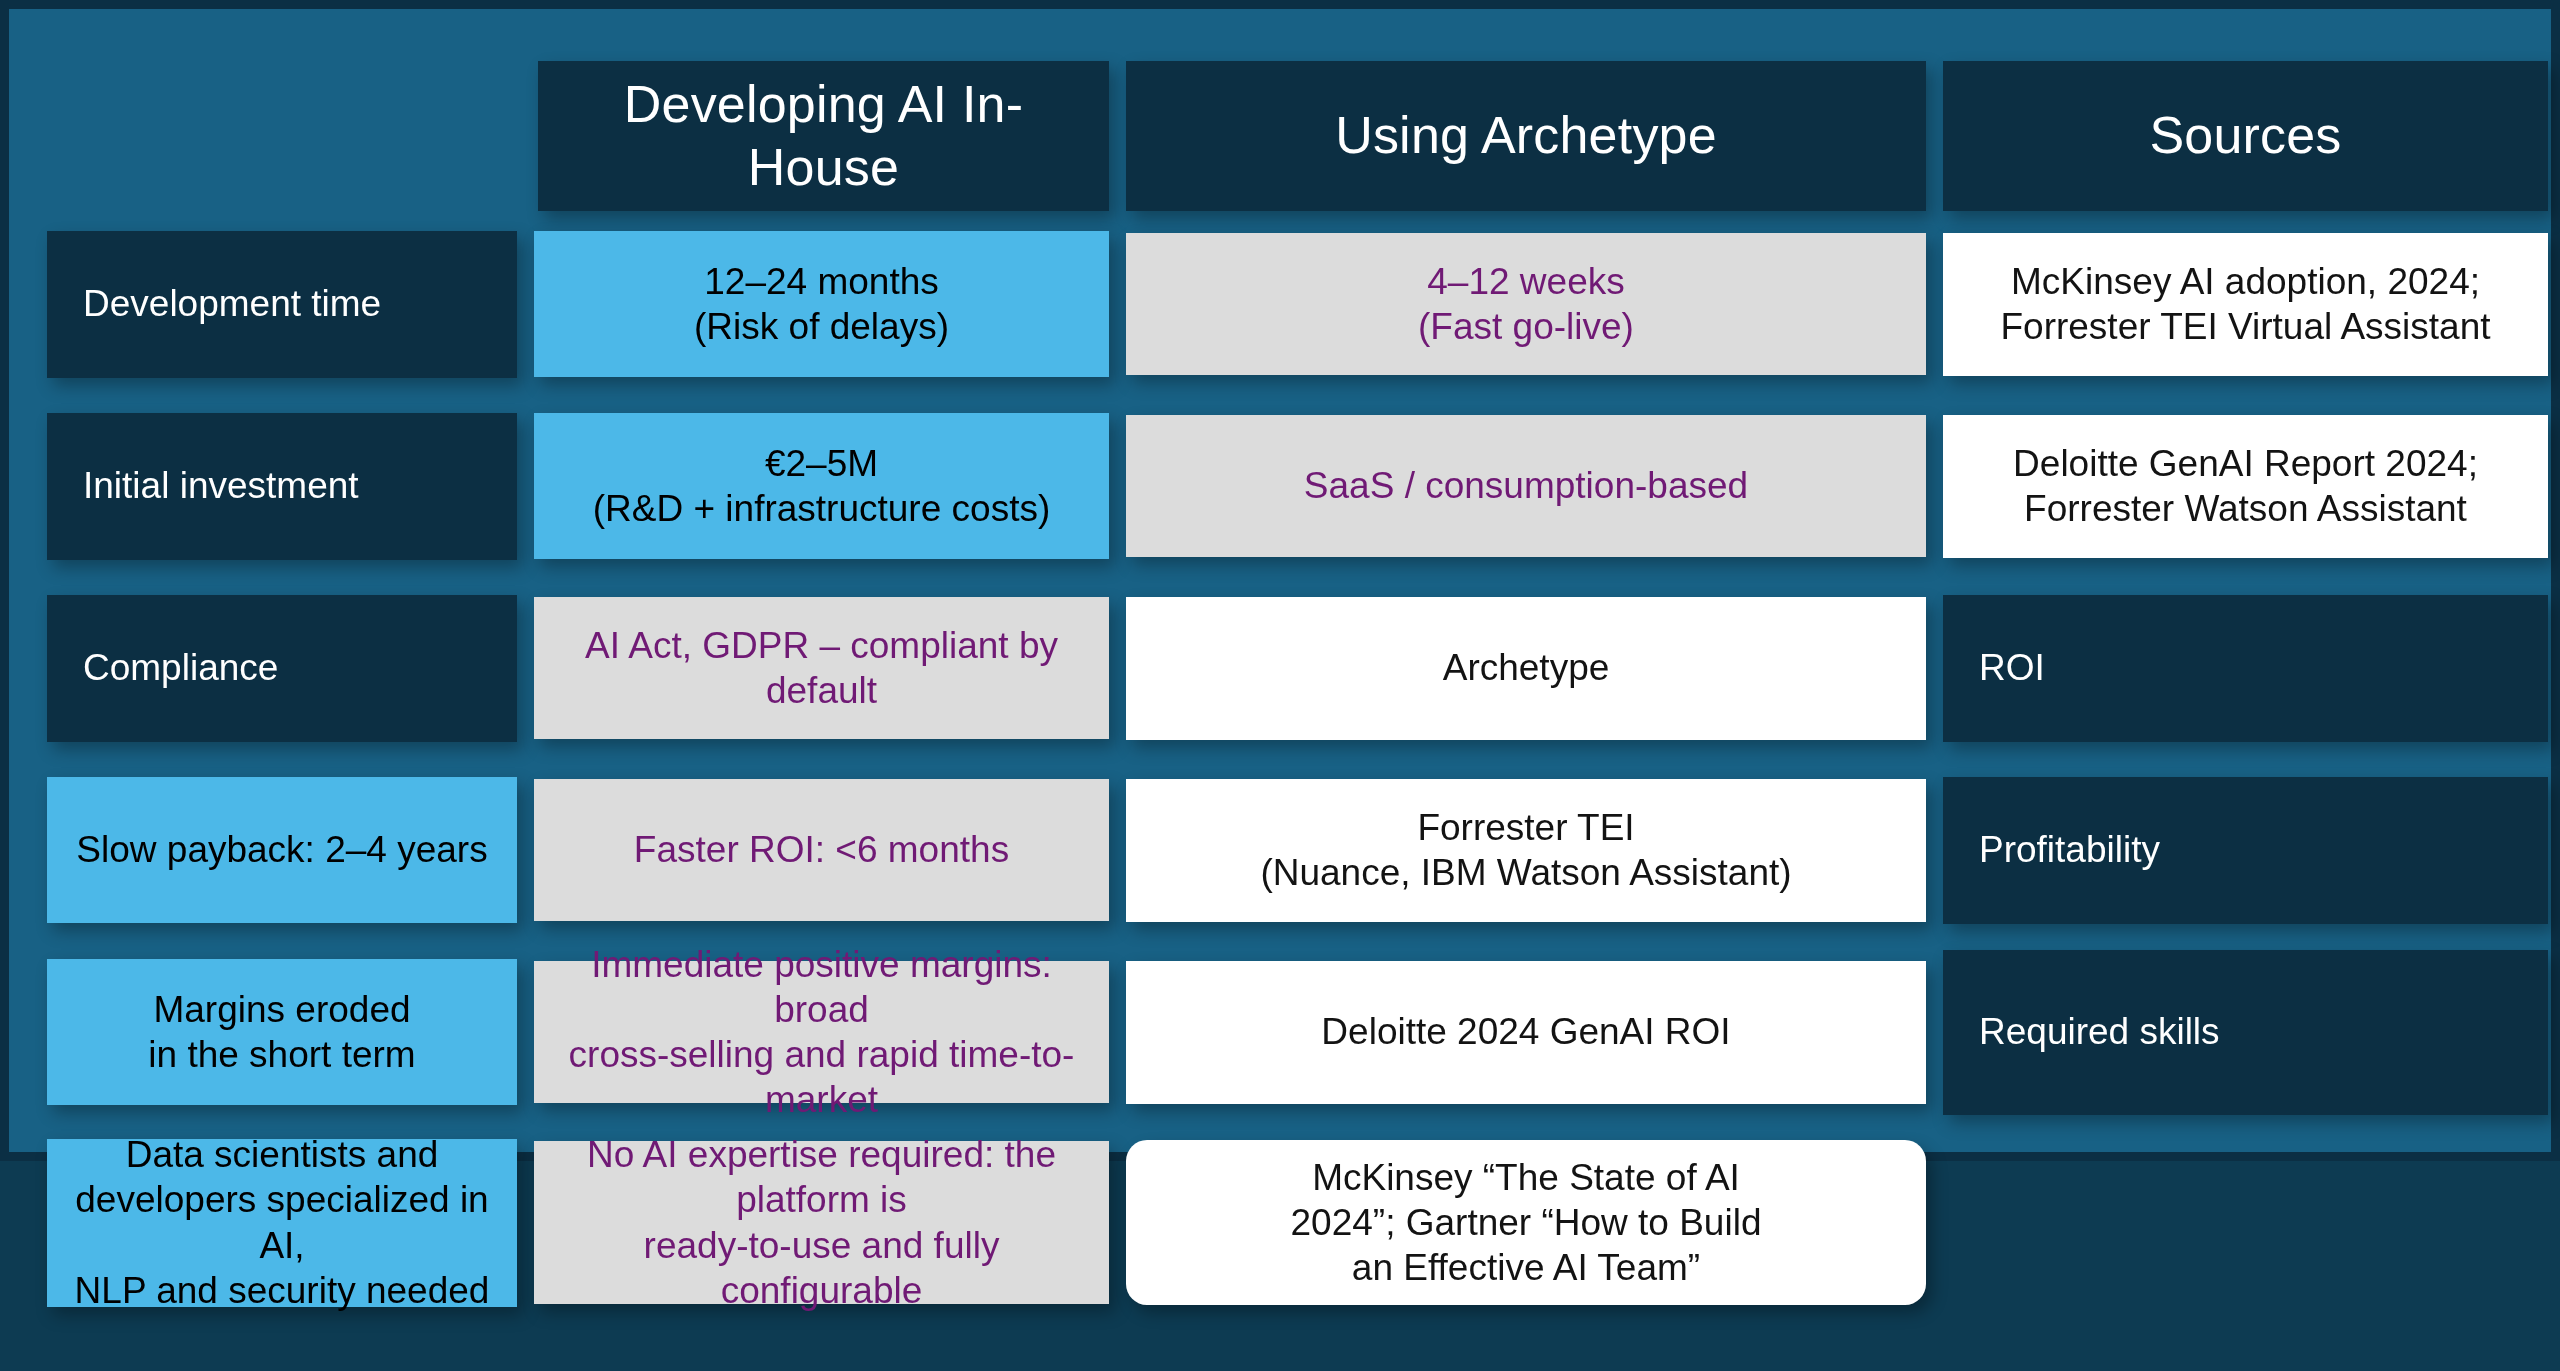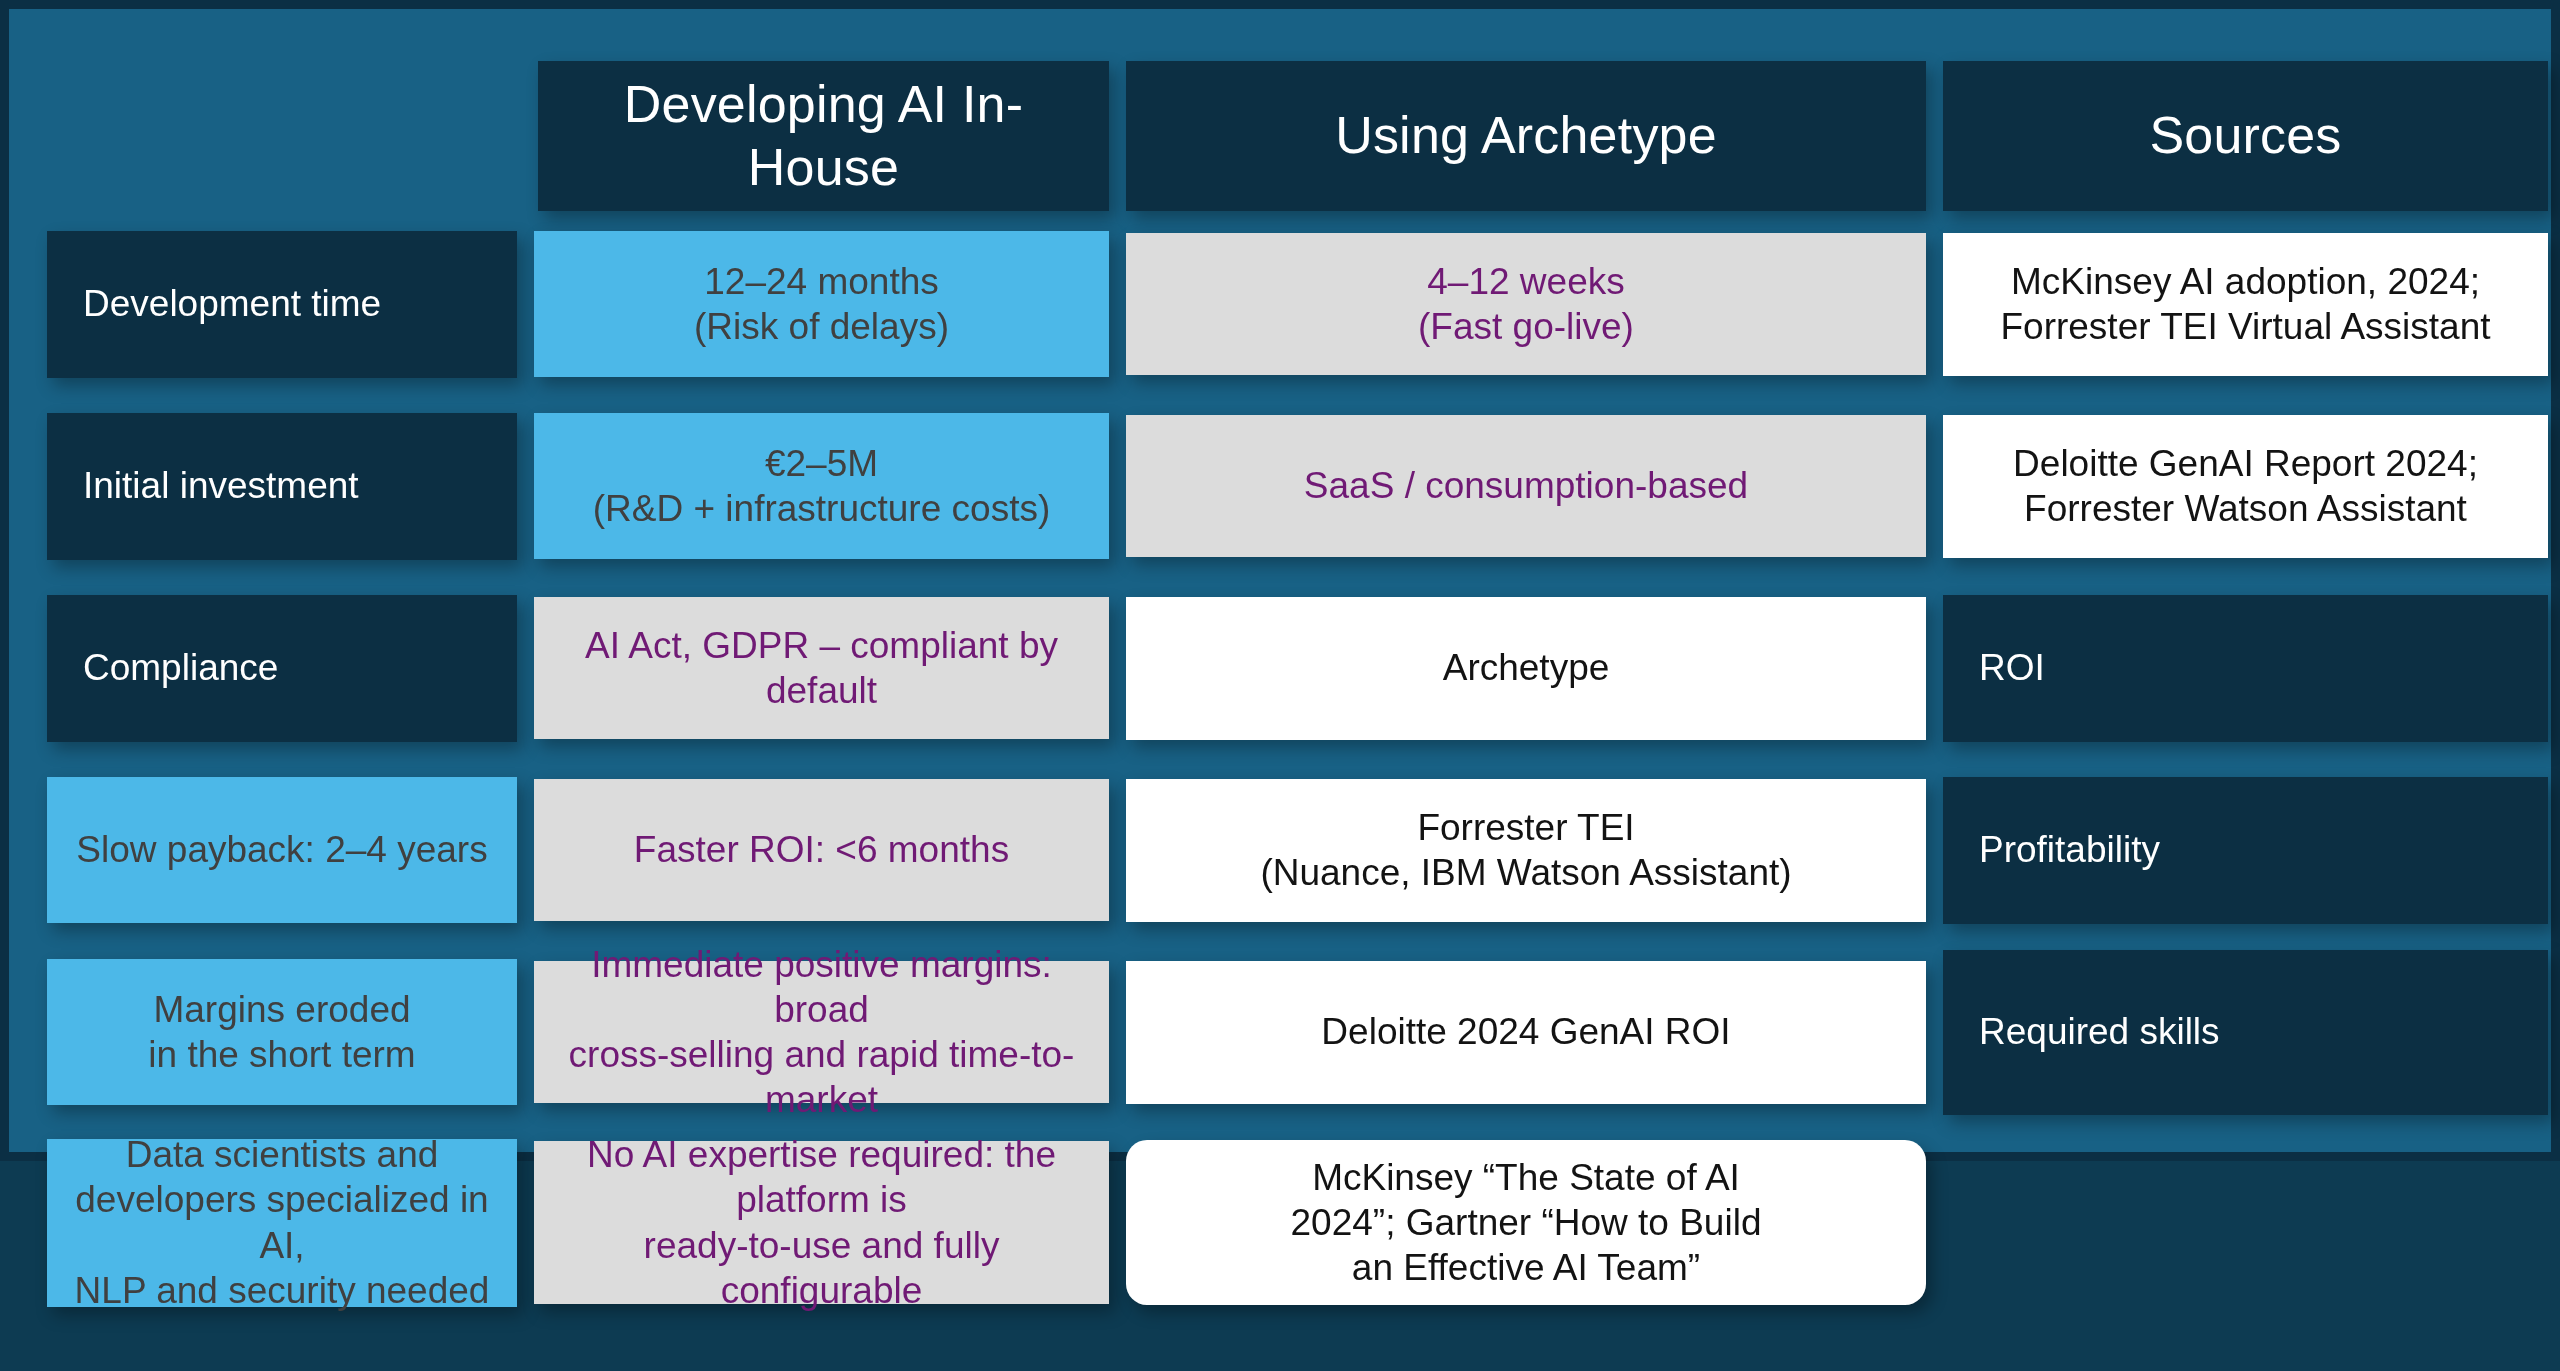--- a/index.html
+++ b/index.html
@@ -51,21 +51,21 @@
     color: #ffffff;
     font-size: 37px;
     justify-content: flex-start;
     text-align: right;
     padding-left: 36px;
     height: 147px;
     align-self: center;
   }
   .inhouse {
     background: #4cb8e8;
-    color: #404040;
+    color: #000000;
     font-size: 37px;
     height: 146px;
     align-self: center;
   }
   .archetype {
     background: #dcdcdc;
     color: #701a75;
     font-size: 37px;
     height: 142px;
     align-self: center;

